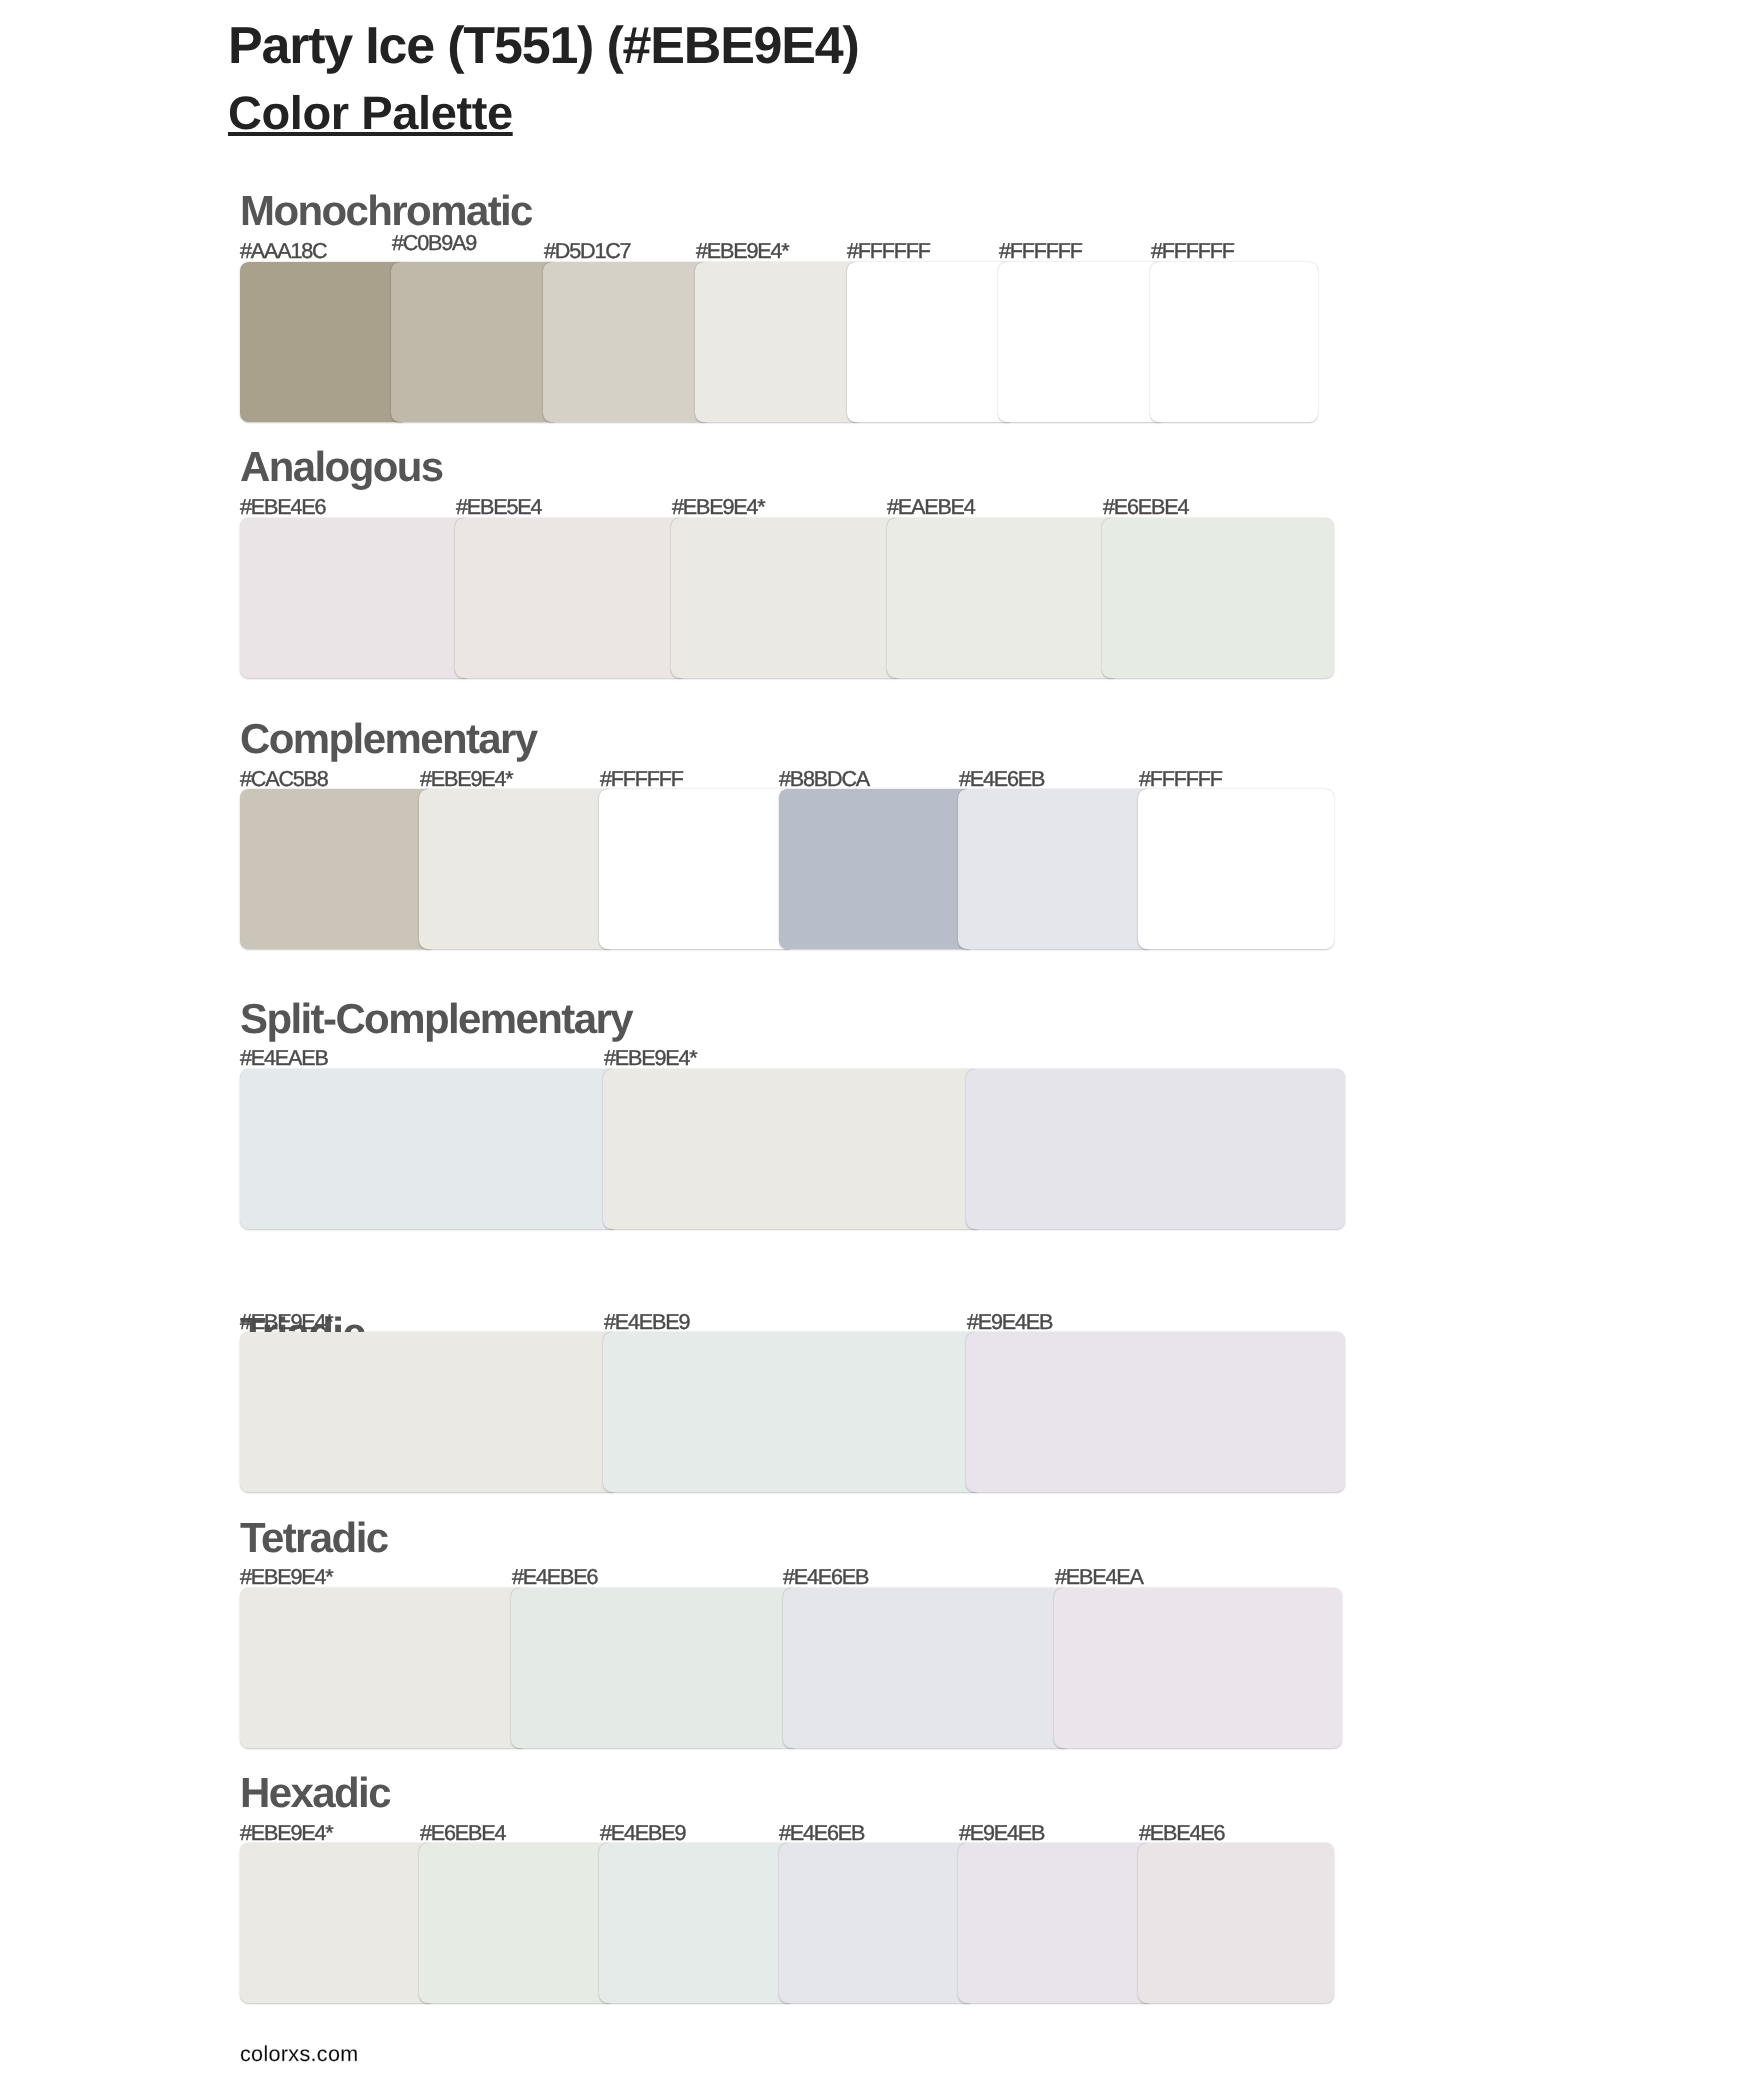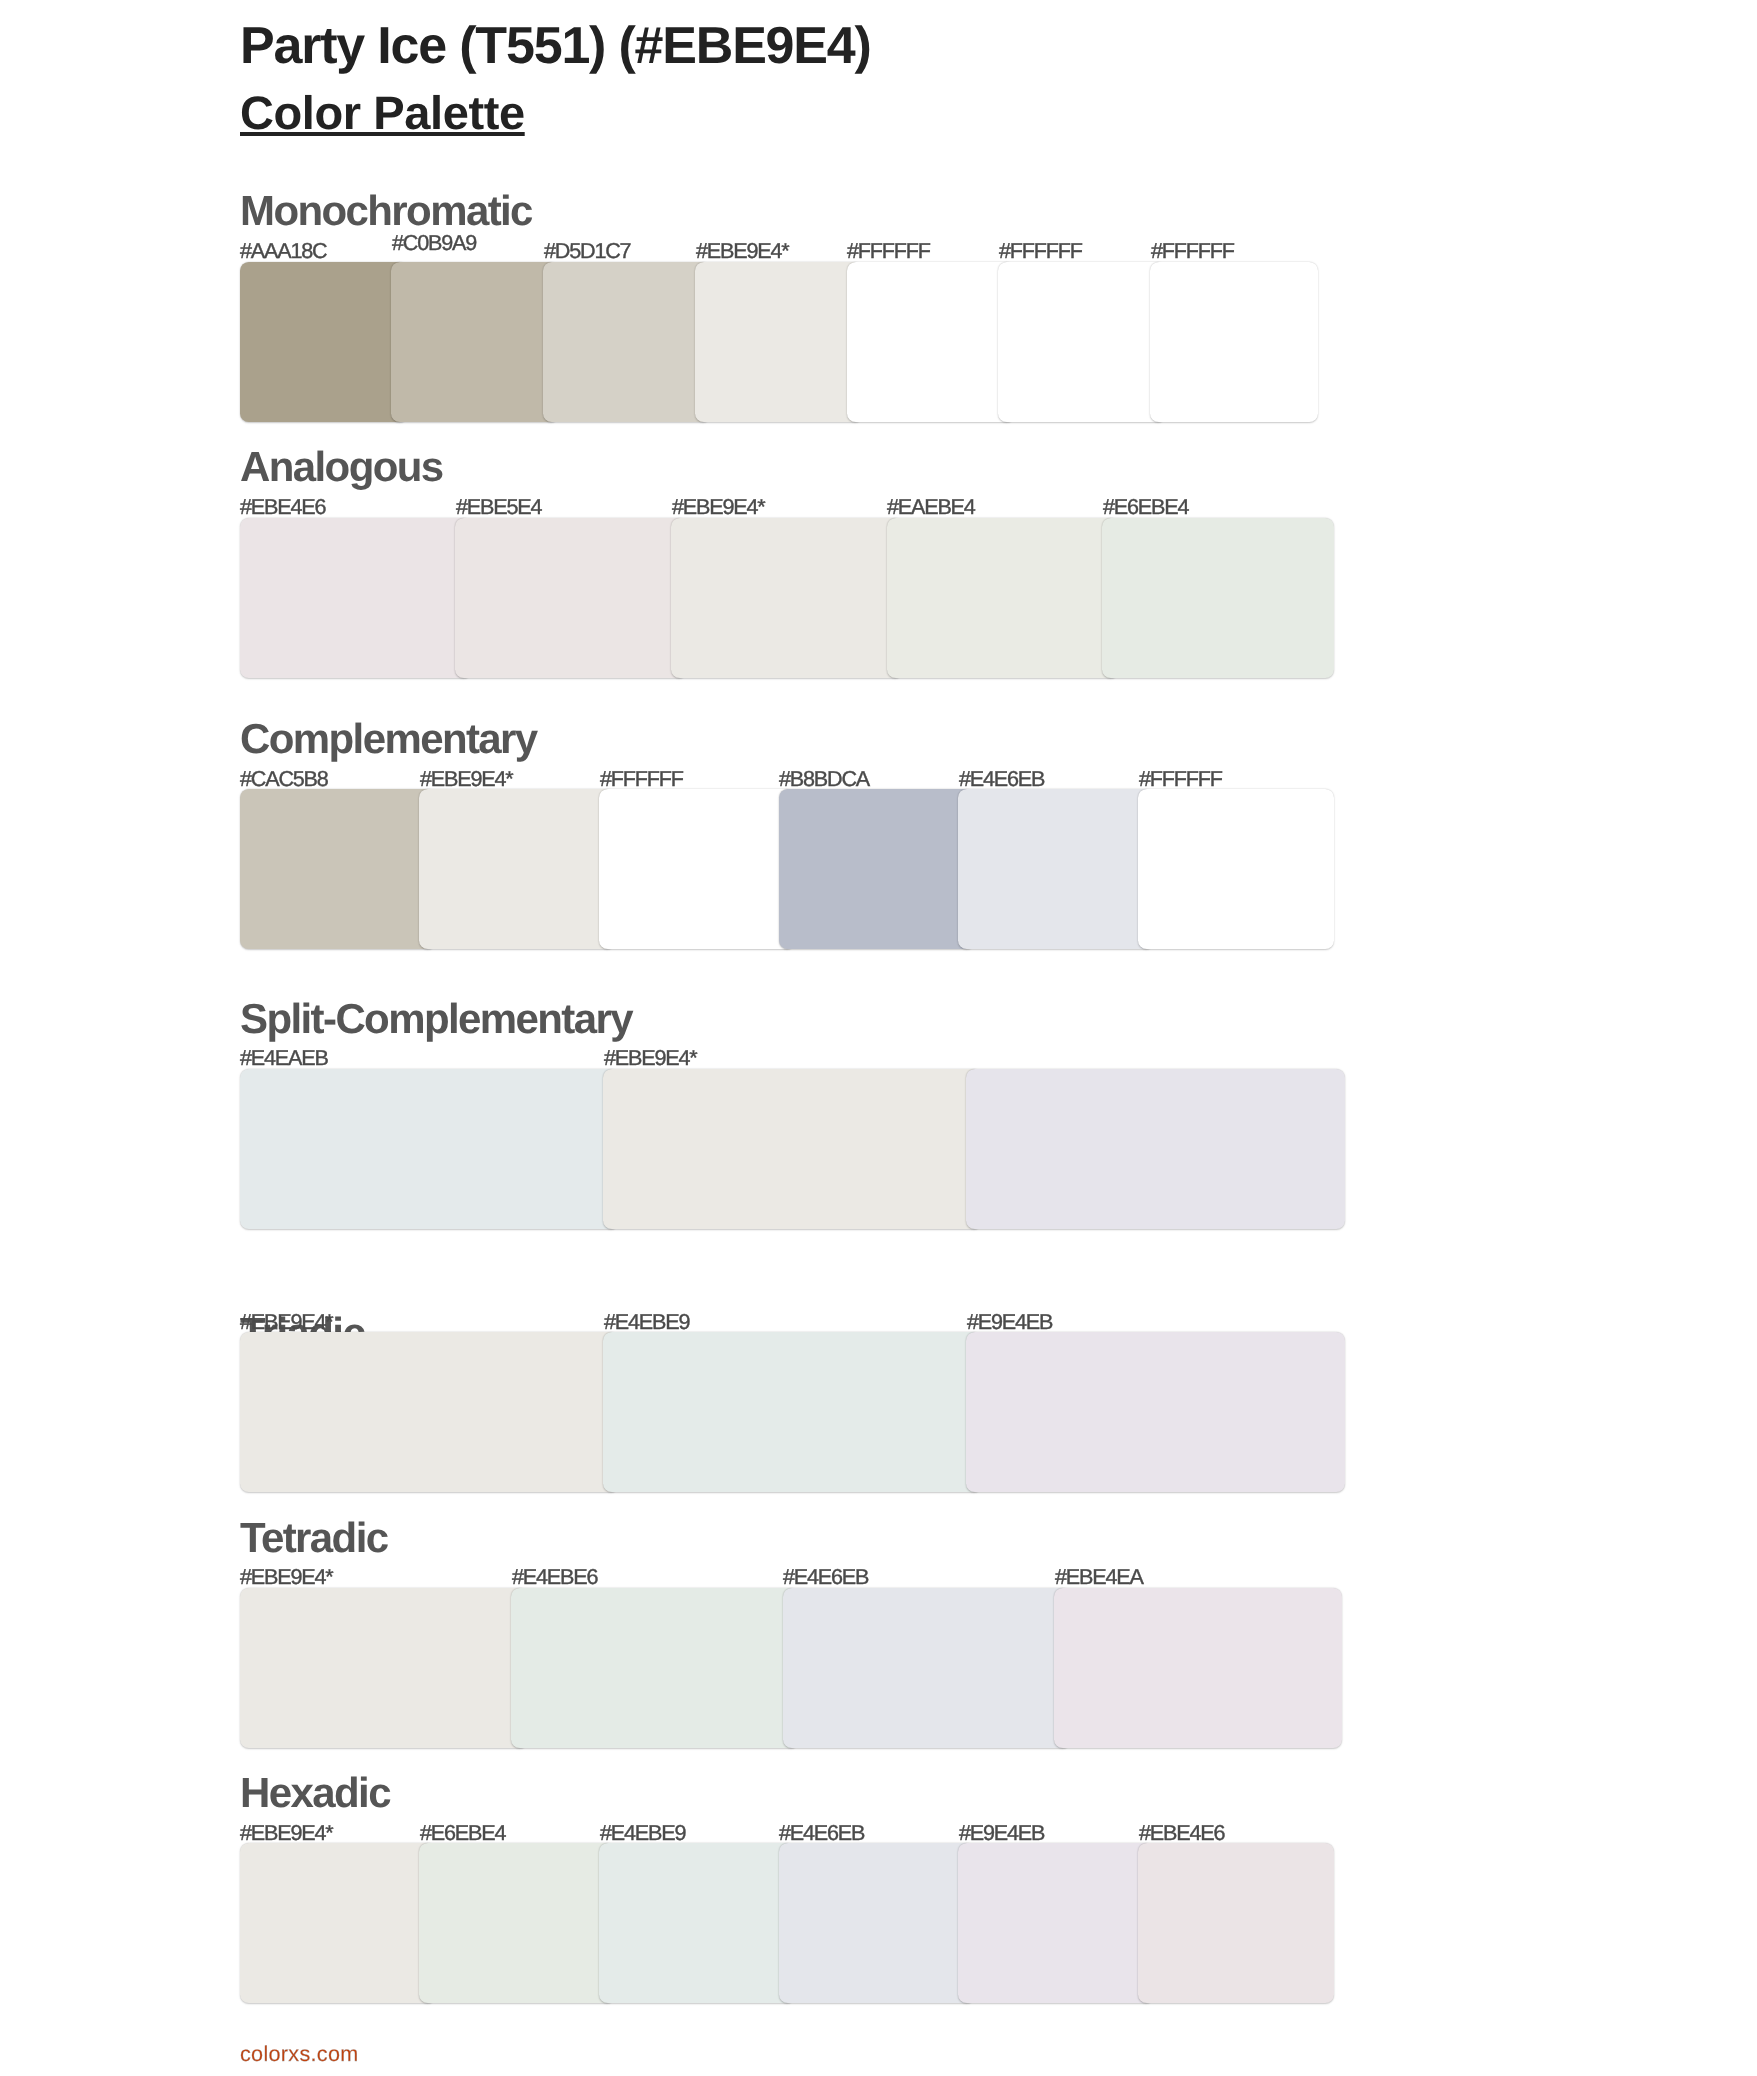--- a/index.html
+++ b/index.html
@@ -15,21 +15,21 @@
     overflow: hidden;
     font-family: "Liberation Sans", sans-serif;
     -webkit-font-smoothing: antialiased;
     text-rendering: geometricPrecision;
   }
   #page { position: absolute; left: 0; top: 0; width: 1757px; height: 2077px; }
 
   .title {
     position: absolute;
     transform: translateZ(0);
-    left: 240px;
+    left: 228px;
     font-weight: 700;
     color: #222222;
     white-space: pre;
     letter-spacing: 0px;
   }
   #title-1 { top: 20px;  font-size: 52px; line-height: 52px; letter-spacing: -1.2px; }
   #title-2 { top: 89px; font-size: 47px; line-height: 47px; letter-spacing: -0.4px; text-decoration: underline; }
 
   .section { position: absolute; left: 0; top: 0; }
   .section-title {
@@ -59,21 +59,21 @@
     box-shadow: 0 0.8px 1.6px rgba(0,0,0,0.13), 0 0.8px 2.4px rgba(0,0,0,0.10), 0 0 1.6px rgba(0,0,0,0.07);
   }
   #footer {
     position: absolute;
     transform: translateZ(0);
     left: 240px;
     top: 2043px;
     font-size: 21.6px;
     line-height: 21.6px;
     letter-spacing: 0.3px;
-    color: #c2410c;
+    color: #000000;
     white-space: pre;
     text-align: right;
     -webkit-text-stroke: 0.3px #9e9e9e;
   }
 </style>
 </head>
 <body>
 
 <div id="page">
   <div class="title" id="title-1">Party Ice (T551) (#EBE9E4)</div>

